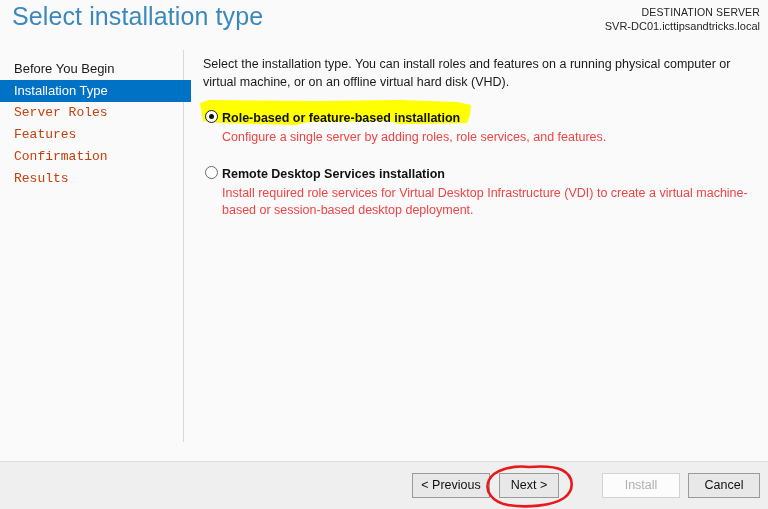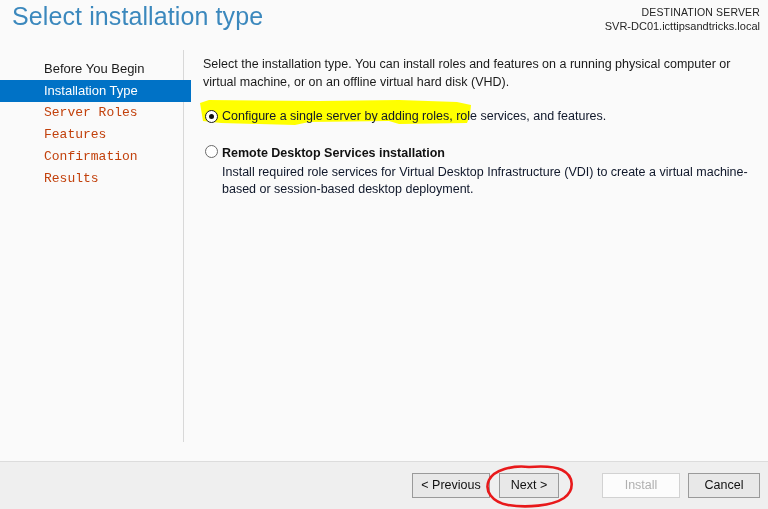--- a/index.html
+++ b/index.html
@@ -51,21 +51,21 @@
 
   
   #nav {
     position: absolute;
     left: 0; top: 58px;
     width: 191px;
   }
   .nav-item {
     height: 22px;
     line-height: 22px;
-    padding-left: 44px;
+    padding-left: 14px;
     font-size: 13px;
     color: #1a1a1a;
     white-space: nowrap;
     box-sizing: border-box;
   }
   .nav-item.selected {
     background: #0072c6;
     color: #ffffff;
   }
   .nav-item.disabled {
@@ -120,21 +120,21 @@
     font-size: 12.5px;
     font-weight: bold;
     color: #111111;
     line-height: 16px;
     display: inline-block;
   }
   .option-desc {
     margin-left: 19px;
     margin-top: 3px;
     font-size: 12.5px;
-    color: #0f172a;
+    color: #ef4444;
     line-height: 17.5px;
     width: 533px;
   }
 
   
   #highlight {
     position: absolute;
     left: 199px; top: 99px;
     width: 275px; height: 30px;
     pointer-events: none;
@@ -213,20 +213,21 @@
   <div class="nav-item disabled">Features</div>
   <div class="nav-item disabled">Confirmation</div>
   <div class="nav-item disabled">Results</div>
 </div>
 
 <div id="content">
   <div id="intro">Select the installation type. You can install roles and features on a running physical computer or virtual machine, or on an offline virtual hard disk (VHD).</div>
 
   <div class="option">
     <span class="radio checked"></span>
+    <span class="option-label">Role-based or feature-based installation</span>
     <div class="option-desc">Configure a single server by adding roles, role services, and features.</div>
   </div>
 
   <div class="option">
     <span class="radio"></span>
     <span class="option-label">Remote Desktop Services installation</span>
     <div class="option-desc">Install required role services for Virtual Desktop Infrastructure (VDI) to create a virtual machine-based or session-based desktop deployment.</div>
   </div>
 </div>
 

